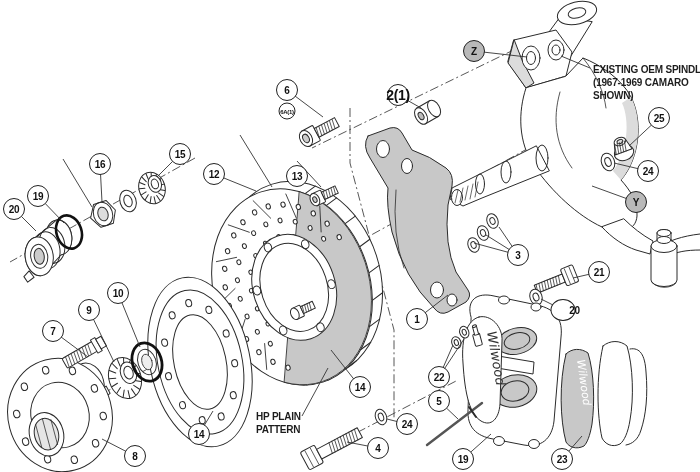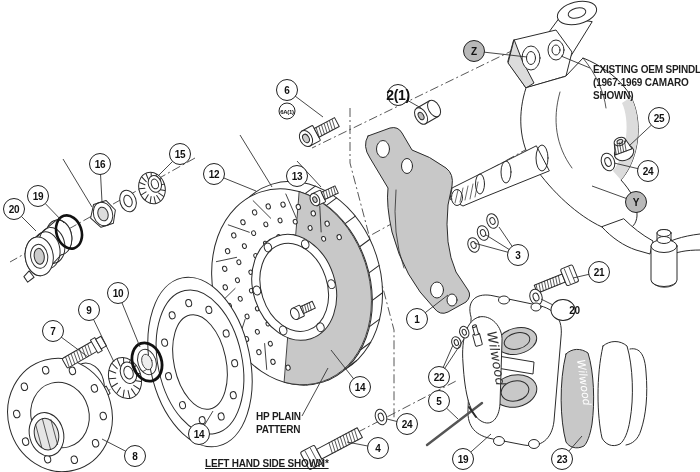--- a/index.html
+++ b/index.html
@@ -513,17 +513,14 @@
       <div class="co" style="left: 360px; top: 387px;">14</div>
       <div class="lbl" style="left: 593px; top: 63px;">
         <span>EXISTING OEM SPINDLE*</span>
         <span>(1967-1969 CAMARO</span>
         <span>SHOWN)</span>
       </div>
       <div class="lbl" style="left: 256px; top: 410px;">
         <span>HP PLAIN</span>
         <span>PATTERN</span>
       </div>
-      <div class="lbl u" style="left: 205px; top: 457px;">
-        <span>LEFT HAND SIDE SHOWN*</span>
-      </div>
     </div>
 </div>
 
 </body></html>

